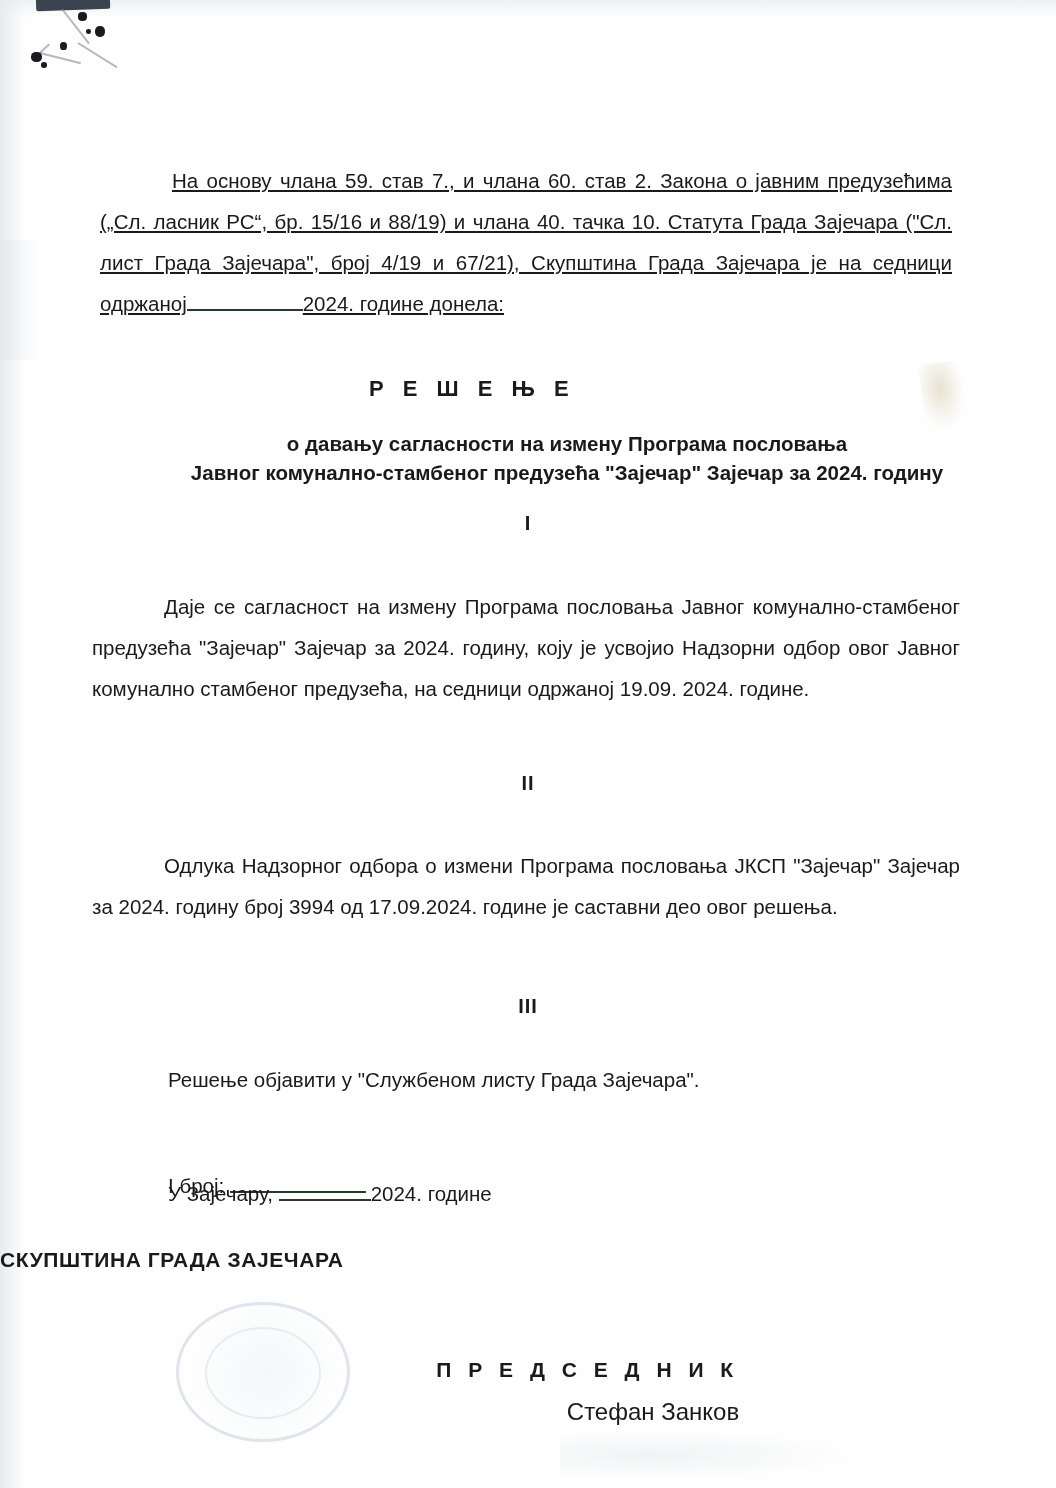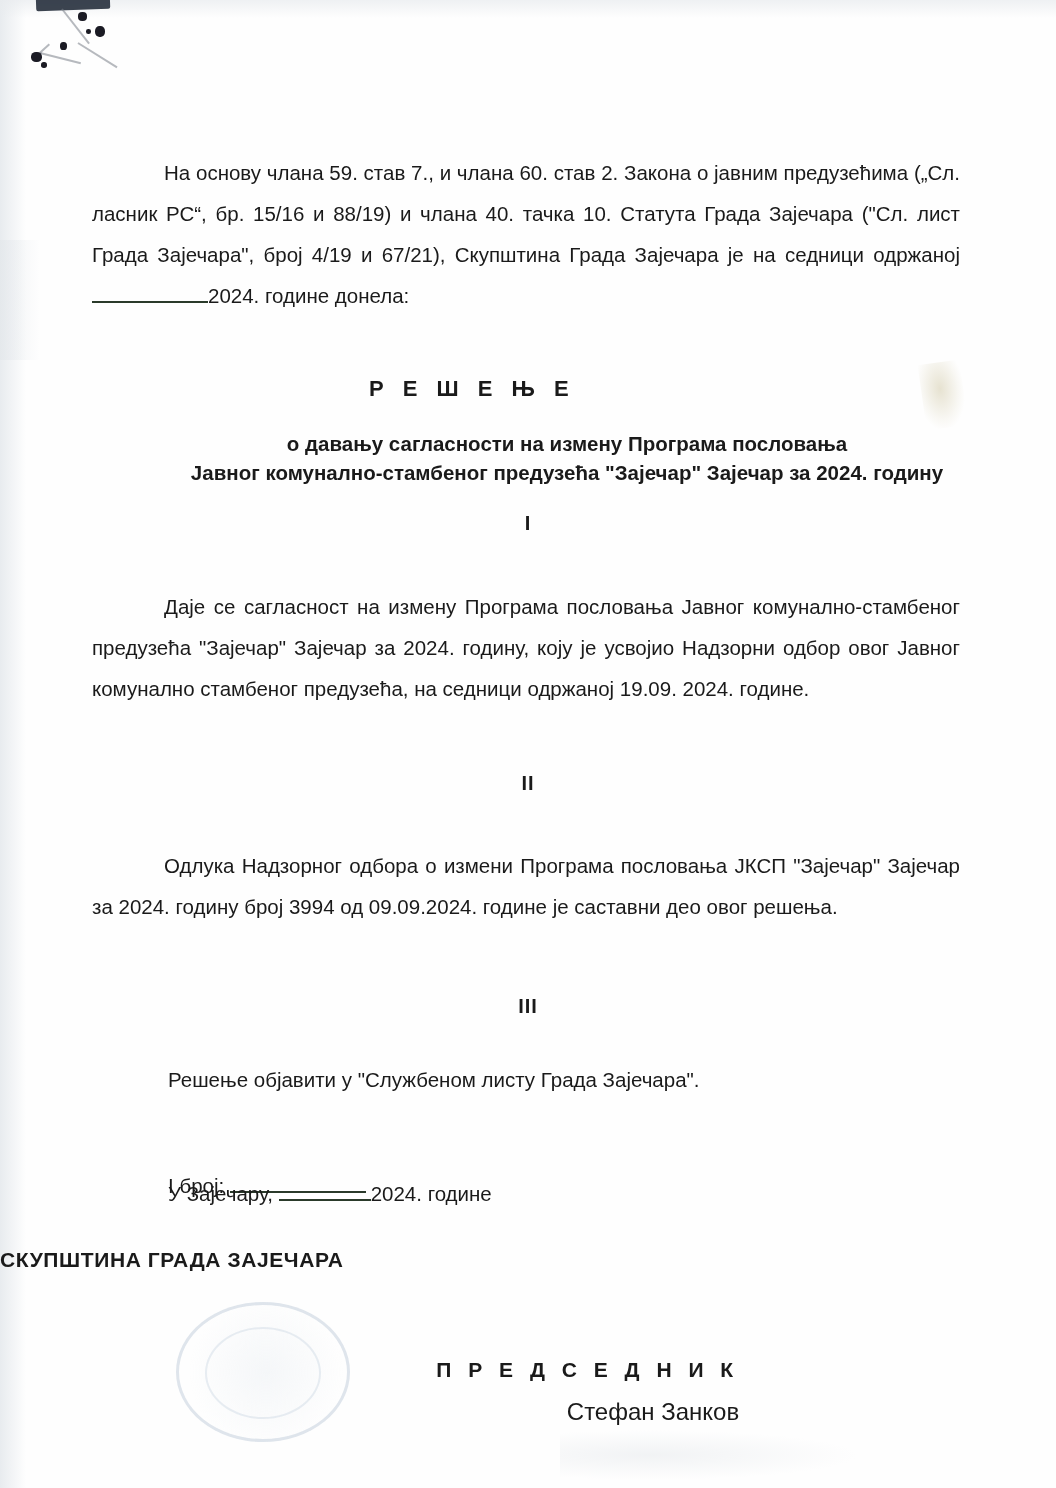--- a/index.html
+++ b/index.html
@@ -89,21 +89,21 @@
 
   .body-block {
     position: absolute;
     left: 92px;
     width: 868px;
     font-size: 20.5px;
     line-height: 41px;
     text-align: justify;
     text-justify: inter-word;
   }
-  .body-block p { margin: 0; }
+  .body-block p { margin: 8px; text-decoration: underline; }
   .indent { text-indent: 72px; }
 
   .blank-line {
     display: inline-block;
     border-bottom: 2px solid #2a3a2a;
     vertical-align: baseline;
   }
   .bl-wide  { width: 116px; }
   .bl-med   { width: 136px; }
   .bl-small { width: 92px; }
@@ -202,21 +202,21 @@
 
     <div class="doc-title" style="top:376px;">Р Е Ш Е Њ Е</div>
 
     <div class="doc-subtitle" style="top:429px;">о давању сагласности на измену Програма пословања</div>
     <div class="doc-subtitle" style="top:458px;">Јавног комунално-стамбеног предузећа "Зајечар" Зајечар за 2024. годину</div>
 
     <div class="section-num" style="top:512px;">I</div>
     <div class="body-block indent" style="top:586px;">Даје се сагласност на измену Програма пословања Јавног комунално-стамбеног предузећа "Зајечар" Зајечар за 2024. годину, коју је усвојио Надзорни одбор овог Јавног комунално стамбеног предузећа, на седници одржаној 19.09. 2024. године.</div>
 
     <div class="section-num" style="top:772px;">II</div>
-    <div class="body-block indent" style="top:845px;">Одлука Надзорног одбора о измени Програма пословања ЈКСП "Зајечар" Зајечар за 2024. годину број 3994 од 09.09.2024. године је саставни део овог решења.</div>
+    <div class="body-block indent" style="top:845px;">Одлука Надзорног одбора о измени Програма пословања ЈКСП "Зајечар" Зајечар за 2024. годину број 3994 од 17.09.2024. године је саставни део овог решења.</div>
 
     <div class="section-num" style="top:995px;">III</div>
     <div class="plain-line" style="top:1062px;">Решење објавити у "Службеном листу Града Зајечара".</div>
 
     <div class="plain-line" style="top:1140px;margin-top:28px;">
       <span>I број:</span>
       <span class="blank-line bl-med"></span>
     </div>
     <div class="plain-line" style="top:1176px;text-align:center;">
       <span>У Зајечару,</span>

